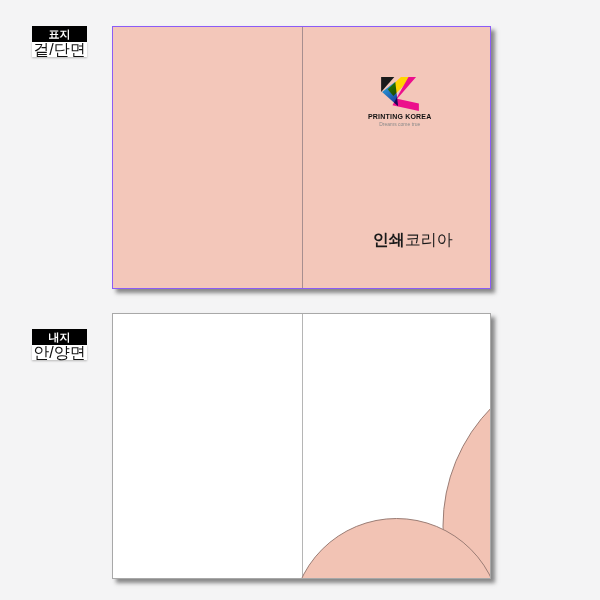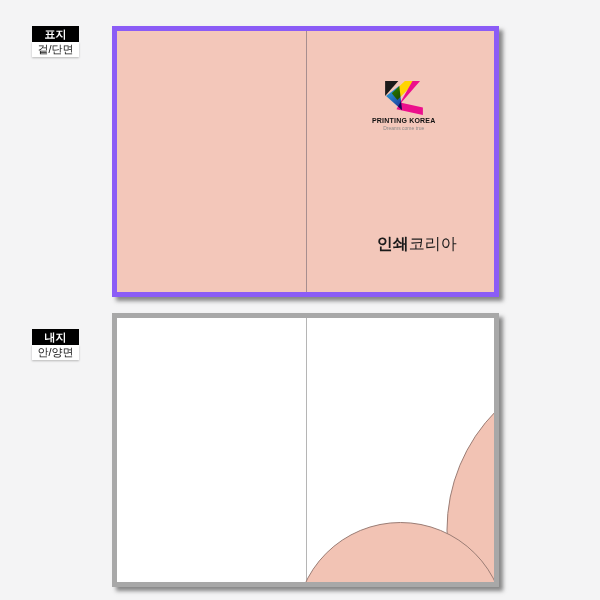--- a/index.html
+++ b/index.html
@@ -3,34 +3,34 @@
 <meta charset="utf-8">
 <style>
   html,body{margin:0;padding:0;}
   body{
     width:600px;height:600px;
     background:#f4f4f5;
     font-family:"Liberation Sans","DejaVu Sans",sans-serif;
     position:relative;overflow:hidden;
   }
   
-  .side-label{position:absolute;left:32px;width:47px;text-align:center;}
+  .side-label{position:absolute;left:32px;width:55px;text-align:center;}
   .side-label .lbl-top{
     background:#000;color:#fff;font-weight:bold;font-size:11px;
     height:16px;line-height:16px;display:block;
   }
   .side-label .lbl-bottom{
-    background:#fff;color:#111;font-size:11px;
+    background:#fff;color:#111;font-size:16px;
     height:15px;line-height:15px;display:block;
     box-shadow:0 1px 2px rgba(0,0,0,0.25);
   }
   
   .card{
     position:absolute;left:112px;width:377px;
-    border:5px solid #8b5cf6;
+    border:1px solid #8b5cf6;
     box-shadow:4px 4px 4px rgba(45,45,45,0.55);
     overflow:hidden;
   }
   .card.cover{top:26px;height:261px;}
   .card.inner{top:313px;height:264px;border-color:#a8a8a8;}
   .fold-line{position:absolute;left:50%;top:0;bottom:0;width:1px;}
   .cover .fold-line{background:#a78e8f;}
   .inner .fold-line{background:#b5b5b5;}
   
   .logo-block{

